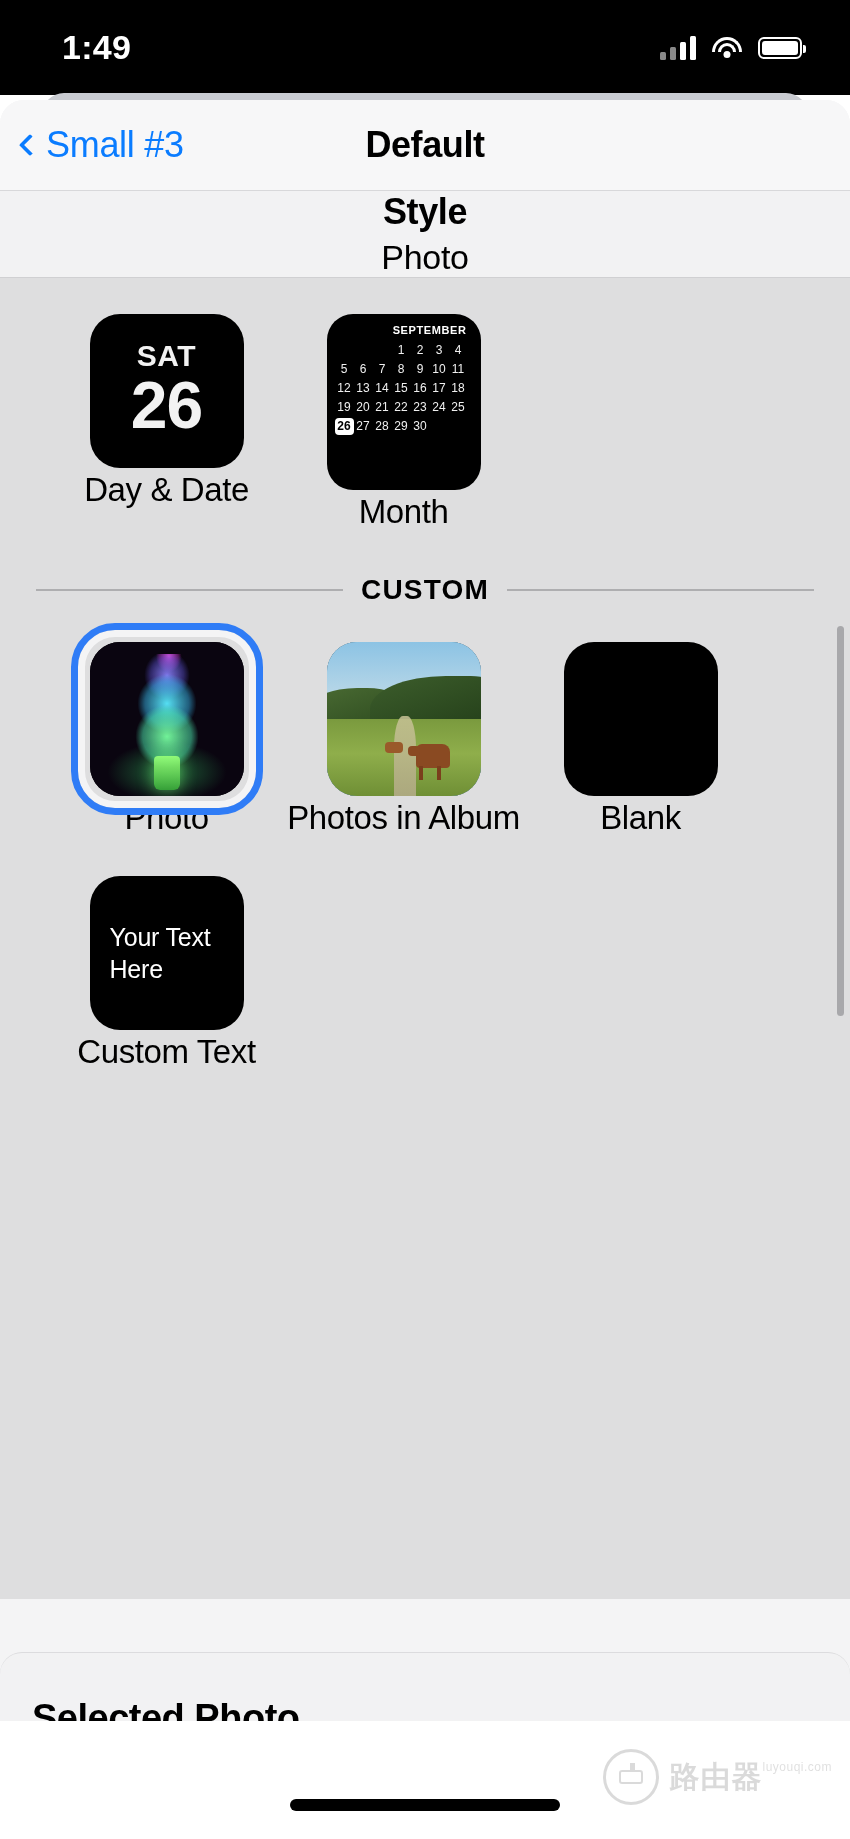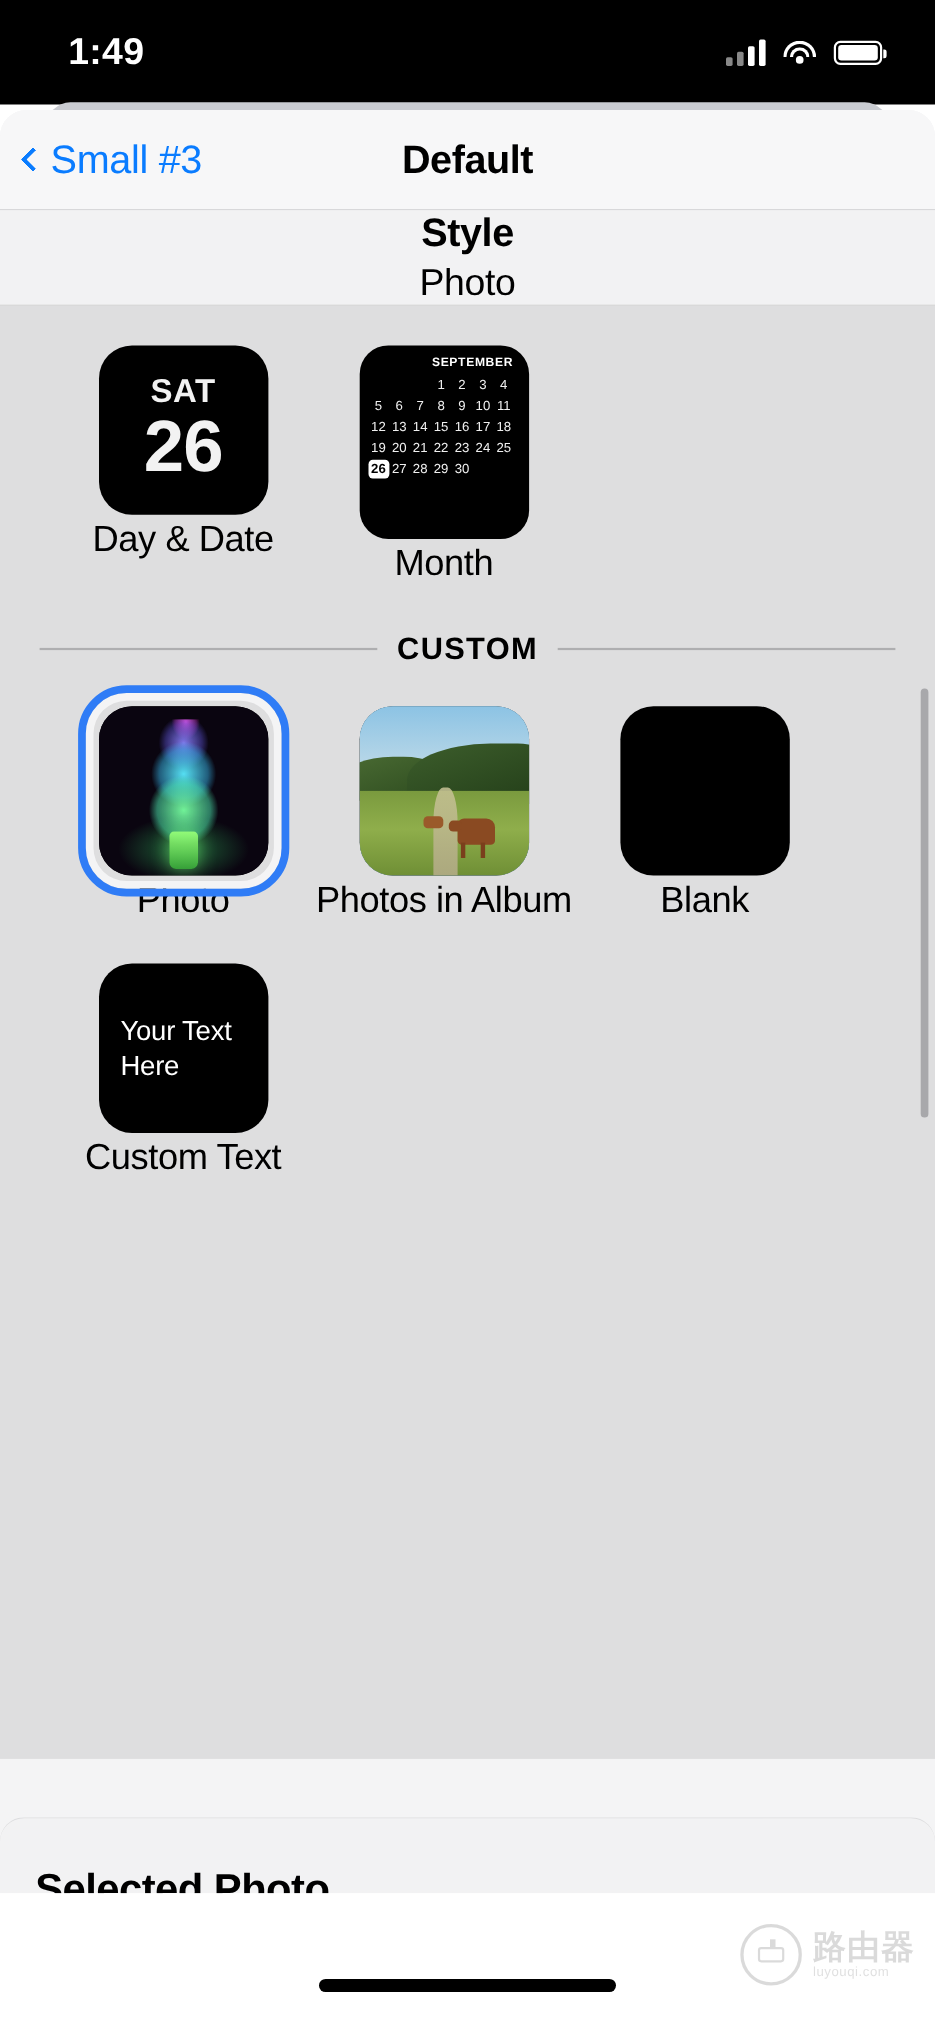--- a/index.html
+++ b/index.html
@@ -191,21 +191,21 @@
   
   .home-band { position: absolute; bottom: 0; left: 0; width: 850px; height: 118px; background: #ffffff; }
   .home-bar { position: absolute; bottom: 28px; left: 50%; transform: translateX(-50%);
               width: 270px; height: 12px; background: #000; border-radius: 6px; }
   .watermark { position: absolute; right: 18px; bottom: 34px; display: flex; align-items: center; gap: 10px;
                opacity: 0.30; }
   .wm-circle { width: 56px; height: 56px; border-radius: 50%; border: 3px solid #888;
                display:flex; align-items:center; justify-content:center; }
   .wm-router { width: 24px; height: 14px; border: 2.5px solid #888; border-radius: 3px; position: relative; }
   .wm-router::before { content:""; position:absolute; top:-9px; left:9px; width:5px; height:7px; background:#888; }
-  .wm-text { display: flex; flex-direction: column; line-height: 1.05; }
+  .wm-text { display: flex; flex-direction: row; line-height: 1.05; }
   .wm-cn { font-size: 30px; color: #888; font-weight: 600; letter-spacing: 1px; }
   .wm-url { font-size: 12px; color: #999; letter-spacing: 0.5px; }
 </style>
 </head>
 <body>
 
 <div class="phone">
 
   <div class="statusbar">
     <div class="sb-time">1:49</div>

